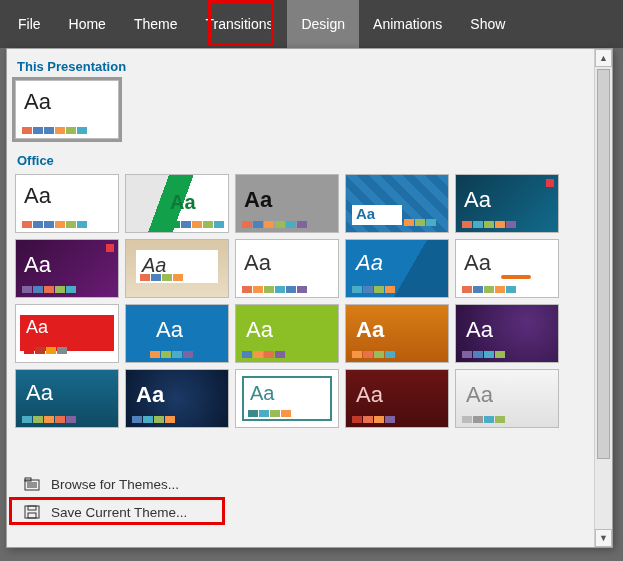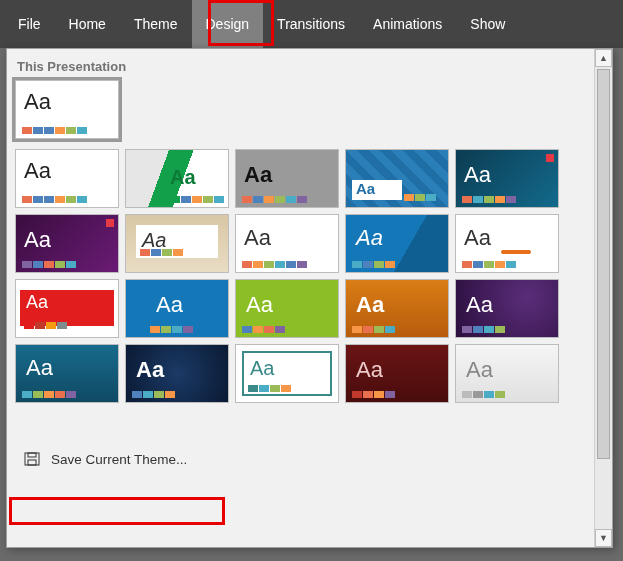--- a/index.html
+++ b/index.html
@@ -34,21 +34,21 @@
   }
   .panel {
     position:absolute;
     left:0; top:0; right:18px; bottom:0;
     overflow:hidden;
     padding:6px 4px 0 8px;
   }
   .section-title {
     font-weight:600;
     font-size:13px;
-    color:#737373;
+    color:#0369a1;
     padding:4px 2px 6px 2px;
   }
   .theme-row { display:flex; flex-wrap:wrap; gap:6px; padding-bottom:10px;}
   .theme {
     width:104px;
     height:59px;
     border:1px solid #bcbcbc;
     background:#ffffff;
     position:relative;
     overflow:hidden;
@@ -96,22 +96,22 @@
   .menu-item .ico svg { width:16px; height:14px; }
   .red-box { border:3px solid #e60000; position:absolute; pointer-events:none;}
 </style>
 </head>
 <body>
 
 <div class="ribbon">
   <div class="tab">File</div>
   <div class="tab">Home</div>
   <div class="tab">Theme</div>
+  <div class="tab">Transitions</div>
   <div class="tab active">Design</div>
-  <div class="tab">Transitions</div>
   <div class="tab">Animations</div>
   <div class="tab">Show</div>
 </div>
 <div class="red-box" style="left:208px; top:0px; width:66px; height:46px;"></div>
 
 <div class="dropdown">
   <div class="panel">
 
     <div class="section-title">This Presentation</div>
     <div class="theme-row">
@@ -121,20 +121,21 @@
           <span style="background:#e8704f"></span>
             <span style="background:#4f81bd"></span>
             <span style="background:#4f81bd"></span>
             <span style="background:#f79646"></span>
             <span style="background:#9bbb59"></span>
             <span style="background:#4bacc6"></span>
         </div>
       </div>
     </div>
 
+    <div class="section-title">Office</div>
     <div class="theme-row">
 
       <div class="theme" style="background:#fff;">
         <span class="aa" style="color:#222; left:8px; top:8px; font-size:22px;">Aa</span>
         <div class="swatches">
             <span style="background:#e8704f"></span>
             <span style="background:#4f81bd"></span>
             <span style="background:#4f81bd"></span>
             <span style="background:#f79646"></span>
             <span style="background:#9bbb59"></span>
@@ -345,20 +346,32 @@
             <span style="background:#4bacc6"></span>
             <span style="background:#9bbb59"></span>
           </div>
       </div>
 
     </div>
 
     <div class="footer">
       <div class="menu-item disabled">
         <span class="ico"></span>
+      </div>
+      <div class="menu-item">
+        <span class="ico">
+          <svg viewBox="0 0 16 14">
+              <rect x="1" y="3" width="14" height="10" fill="none" stroke="#333" stroke-width="1"></rect>
+              <rect x="1" y="1" width="6" height="3" fill="none" stroke="#333" stroke-width="1"></rect>
+              <line x1="3" y1="6" x2="13" y2="6" stroke="#333"></line>
+              <line x1="3" y1="8" x2="13" y2="8" stroke="#333"></line>
+              <line x1="3" y1="10" x2="13" y2="10" stroke="#333"></line>
+            </svg>
+        </span>
+        <span>Browse for Themes...</span>
       </div>
       <div class="menu-item">
         <span class="ico">
           <svg viewBox="0 0 16 14">
               <rect x="1" y="1" width="14" height="12" fill="none" stroke="#333" stroke-width="1"></rect>
               <rect x="4" y="1" width="8" height="4" fill="none" stroke="#333"></rect>
               <rect x="4" y="8" width="8" height="5" fill="none" stroke="#333"></rect>
             </svg>
         </span>
         <span>Save Current Theme...</span>

